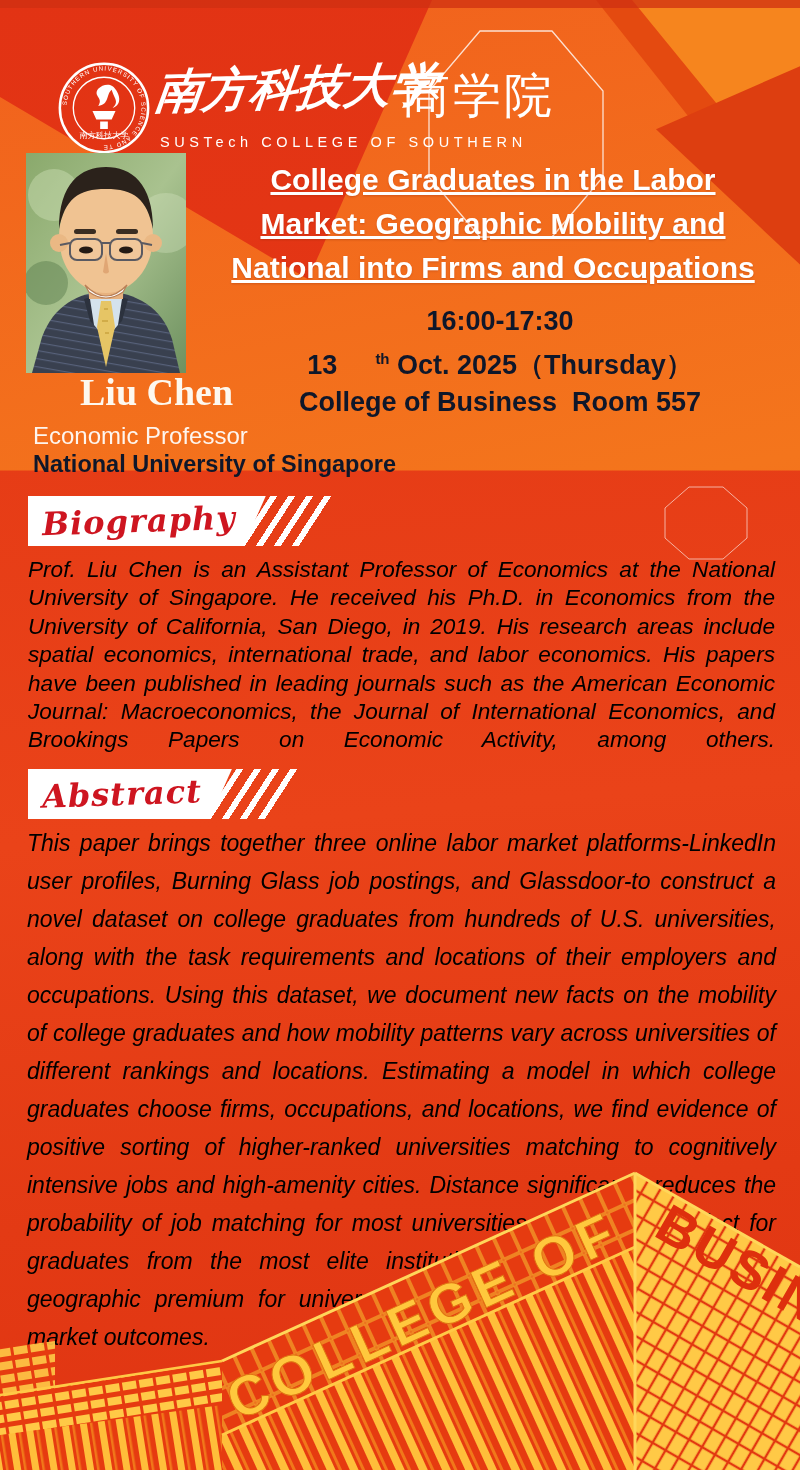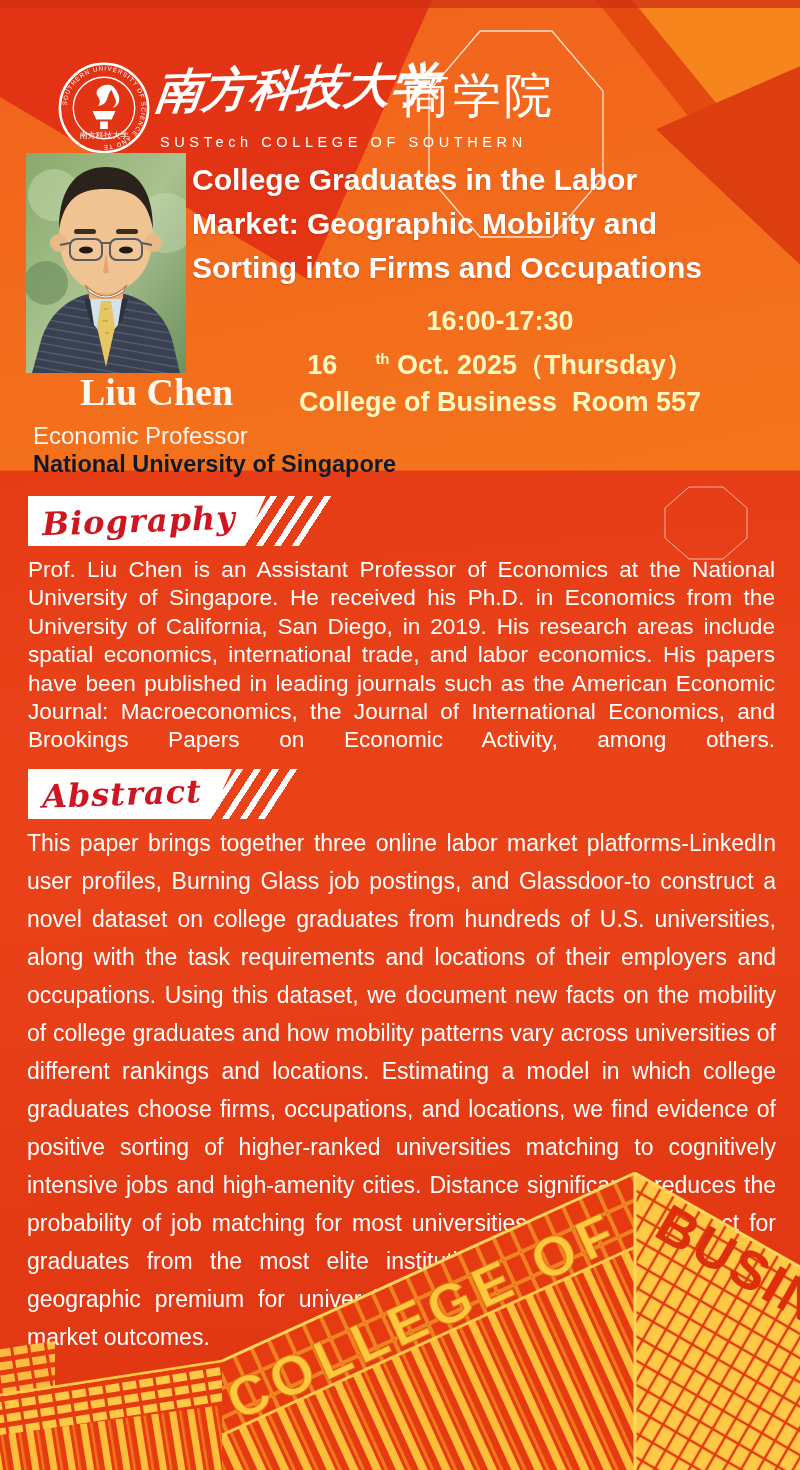--- a/index.html
+++ b/index.html
@@ -20,41 +20,41 @@
   .octagon{pointer-events:none;}
   
   .seal{left:56px;top:60px;width:96px;height:96px;}
   .cn-callig{left:156px;top:64px;font-size:47px;line-height:1;color:#fff;font-weight:bold;
     font-style:italic;transform:skewX(-8deg) rotate(-1.5deg);letter-spacing:0px;}
   .cn-college{left:402px;top:72px;font-size:48px;line-height:1;color:#fff;font-weight:400;letter-spacing:3px;}
   .en-line{left:160px;top:134px;font-size:14.5px;color:#fff;letter-spacing:4.6px;font-weight:500;}
   
   .photo{left:26px;top:153px;width:160px;height:220px;}
   
-  .title{left:192px;top:158px;width:602px;text-align:left;color:#fff;font-weight:bold;
-    font-size:30px;line-height:44px;text-shadow:0 1px 2px rgba(130,30,0,.28);}
-  .when{left:200px;top:303px;width:600px;text-align:center;color:#fef9c3;font-weight:bold;
+  .title{left:192px;top:158px;width:602px;text-align:center;color:#fff;font-weight:bold;
+    font-size:30px;line-height:44px;text-shadow:0 1px 2px rgba(130,30,0,.28);text-decoration:underline;}
+  .when{left:200px;top:303px;width:600px;text-align:center;color:#0f172a;font-weight:bold;
     font-size:27px;line-height:37px;}
   .when sup{font-size:15px;vertical-align:super;margin-left:38px;}
   .venue{white-space:pre;}
   
   .speaker-name{left:32px;top:370px;font-family:"Liberation Serif","DejaVu Serif",serif;
     font-size:38px;font-weight:bold;color:#fdf8ef;margin-left:48px;}
   .speaker-title{left:33px;top:422px;font-size:24px;color:#fef5ee;}
   .speaker-affil{left:33px;top:451px;font-size:23.5px;font-weight:bold;color:#0f172a;}
   
   .sec{display:flex;align-items:stretch;height:50px;}
   .sec-box{background:#fff;display:flex;align-items:center;padding:0 30px 0 14px;
     clip-path:polygon(0 0,100% 0,calc(100% - 22px) 100%,0 100%);}
   .sec-box span{font-family:"DejaVu Serif","Liberation Serif",serif;font-style:italic;font-weight:bold;
     font-size:32px;color:#ce1520;transform:rotate(-2deg);letter-spacing:1px;}
   .sec-stripes{width:66px;height:50px;margin-left:-12px;transform:skewX(-33deg);
     background:repeating-linear-gradient(90deg,#fff 0 7px,transparent 7px 18px);}
   
-  .copy{color:#ffffff;text-align:justify;}
+  .copy{color:#000000;text-align:justify;font-style:italic;}
   .bio-text{left:28px;top:556px;width:747px;font-size:22.6px;line-height:28.4px;text-align-last:justify;}
   .abs-text{left:27px;top:824px;width:749px;font-size:23px;line-height:38px;}
   
   .host{left:58px;top:1248px;font-size:23px;color:#fff;letter-spacing:1.5px;}
   .building{left:0;top:1163px;width:800px;height:307px;}
 </style>
 </head>
 <body>
 
 <div class="poster">
@@ -127,26 +127,26 @@
     <path d="M34,92 L44,90 M116,90 L126,92" stroke="#5a5a62" stroke-width="2"></path>
     <ellipse cx="60" cy="97" rx="7" ry="3.6" fill="#241a14"></ellipse>
     <ellipse cx="100" cy="97" rx="7" ry="3.6" fill="#241a14"></ellipse>
     <path d="M80,100 L77,119 Q80,122 83,119 Z" fill="#e0a674"></path>
     <path d="M59,132 Q80,154 101,132 L97,139 Q80,151 63,139 Z" fill="#fff" stroke="#b97f56" stroke-width="1.2"></path>
   </svg>
 
   <div class="abs title">
     <div>College Graduates in the Labor</div>
     <div>Market: Geographic Mobility and</div>
-    <div>Sorting into Firms and Occupations</div>
+    <div>National into Firms and Occupations</div>
   </div>
 
   <div class="abs when">
     <div>16:00-17:30</div>
-    <div><span>16</span><sup>th</sup><span> Oct. 2025（Thursday）</span></div>
+    <div><span>13</span><sup>th</sup><span> Oct. 2025（Thursday）</span></div>
     <div class="venue">College of Business  Room 557</div>
   </div>
 
   <div class="abs speaker-name">Liu Chen</div>
   <div class="abs speaker-title">Economic Professor</div>
   <div class="abs speaker-affil">National University of Singapore</div>
 
   <div class="abs sec" style="left:28px;top:496px">
     <div class="sec-box">
       <span>Biography</span>

